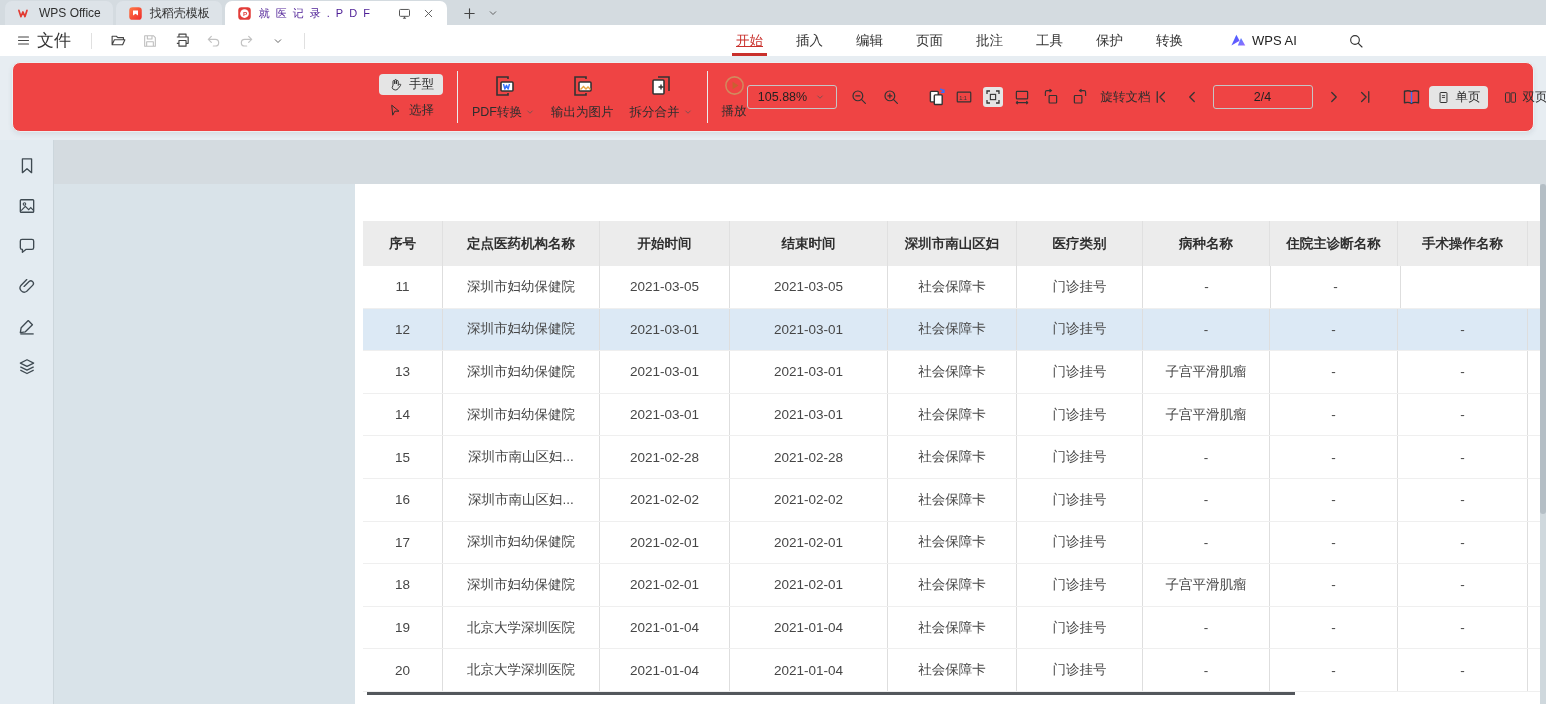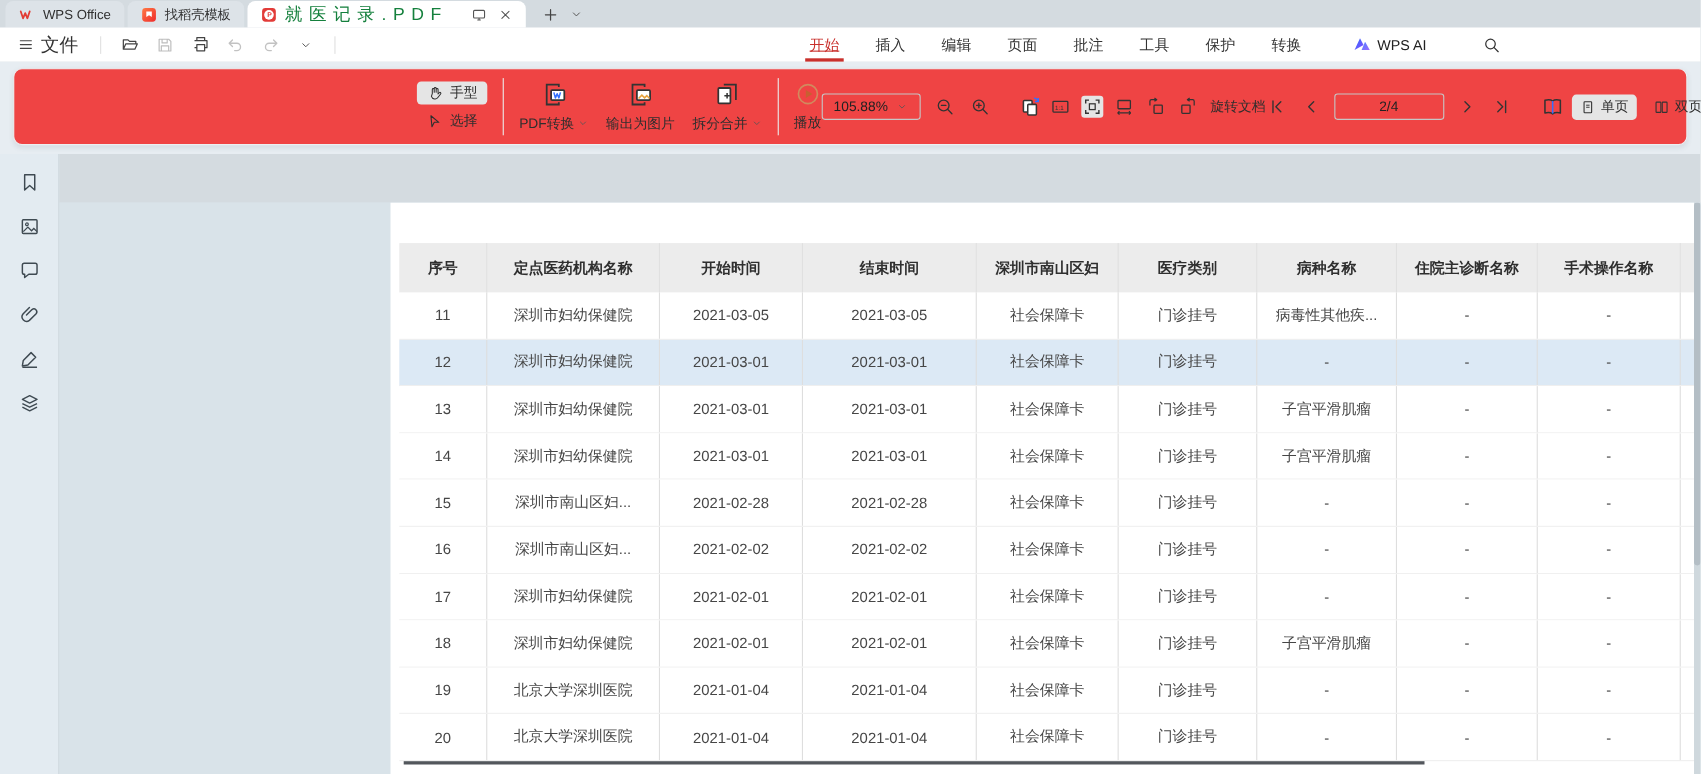--- a/index.html
+++ b/index.html
@@ -8,21 +8,21 @@
 
   .ic { width:18px; height:18px; display:block; }
   .chev { width:10px; height:10px; }
 
   
   .tabbar { height:25px; background:#d4dbe0; display:flex; align-items:flex-end; padding-left:5px; }
   .tab { height:24px; display:flex; align-items:center; gap:7px; padding:0 12px; font-size:12px; color:#2f2f2f;
          border-radius:7px 7px 0 0; background:#dde3e8; margin-right:3px; white-space:nowrap; }
   .tab.active { background:#ffffff; }
   .tab .ticon { width:15px; height:15px; flex:0 0 auto; }
-  .tab-doc-title { letter-spacing:6px; font-size:16px; color:#15803d; }
+  .tab-doc-title { letter-spacing:6px; font-size:11px; color:#4c1d95; }
   .tab-extra { display:flex; align-items:center; gap:10px; margin-left:14px; color:#5a5a5a; }
   .tabbar-btns { display:flex; align-items:center; gap:10px; margin-left:12px; height:24px; color:#444; }
 
   
   .menubar { height:31px; background:#fff; display:flex; align-items:center; padding:0 10px; position:relative; }
   .menu-left { display:flex; align-items:center; gap:8px; }
   .file-btn { display:flex; align-items:center; gap:6px; font-size:17px; color:#333; padding:3px 6px; }
   .mdivider { width:1px; height:16px; background:#e0e0e0; margin:0 6px; }
   .mini-btn { width:24px; height:24px; display:flex; align-items:center; justify-content:center; border-radius:3px; }
   .menu-items { position:absolute; left:736px; top:0; height:31px; display:flex; align-items:center; gap:33px; }
@@ -629,21 +629,20 @@
             <div class="tcell cpad"></div>
           </div>
         <div>
             <div class="trow">
               <div class="tcell c0">11</div>
               <div class="tcell c1">深圳市妇幼保健院</div>
               <div class="tcell c2">2021-03-05</div>
               <div class="tcell c3">2021-03-05</div>
               <div class="tcell c4">社会保障卡</div>
               <div class="tcell c5">门诊挂号</div>
-              <div class="tcell c6">病毒性其他疾...</div>
               <div class="tcell c7">-</div>
               <div class="tcell c8">-</div>
               <div class="tcell cpad"></div>
             </div>
             <div class="trow selected">
               <div class="tcell c0">12</div>
               <div class="tcell c1">深圳市妇幼保健院</div>
               <div class="tcell c2">2021-03-01</div>
               <div class="tcell c3">2021-03-01</div>
               <div class="tcell c4">社会保障卡</div>

